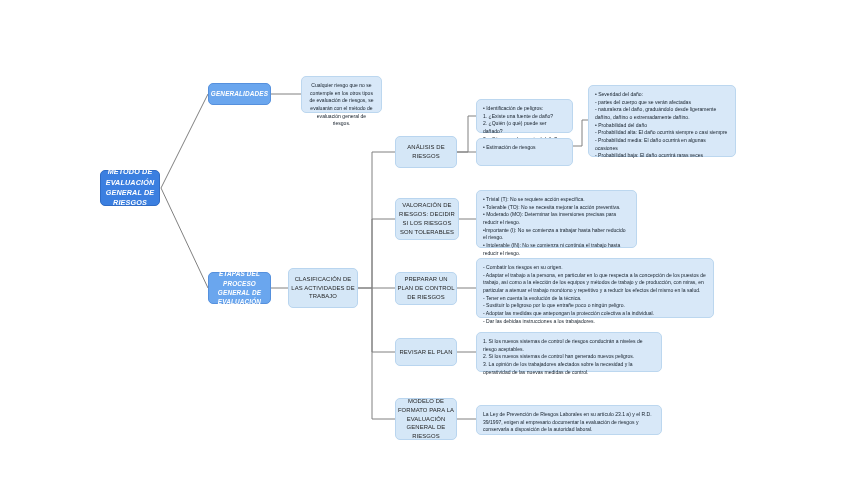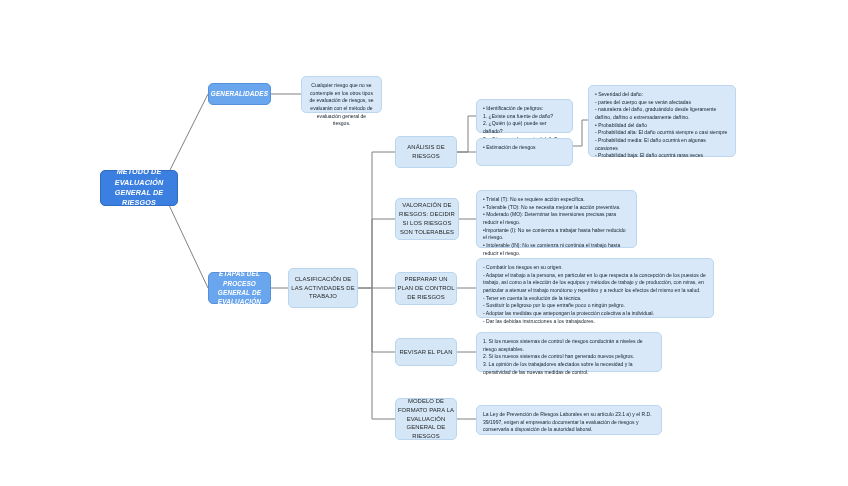--- a/index.html
+++ b/index.html
@@ -121,21 +121,21 @@
       <path d="M459 219 L476 219"></path>
 
       <path d="M457 288 L476 288"></path>
 
       <path d="M457 352 L476 352"></path>
 
       <path d="M457 419 L476 419"></path>
     </g>
   </svg>
 
-  <div class="node lvl-root" style="left:100px; top:170px; width:78px; height:36px;">
+  <div class="node lvl-root" style="left:100px; top:170px; width:60px; height:36px;">
     <span>MÉTODO DE EVALUACIÓN GENERAL DE RIESGOS</span>
   </div>
 
   <div class="node lvl-2" style="left:208px; top:83px; width:63px; height:22px;">
     <span>GENERALIDADES</span>
   </div>
 
   <div class="panel centered" style="left:301px; top:76px; width:81px; height:37px;">
     <p>Cualquier riesgo que no se contemple en los otros tipos de evaluación de riesgos, se evaluarán con el método de evaluación general de riesgos.</p>
   </div>

